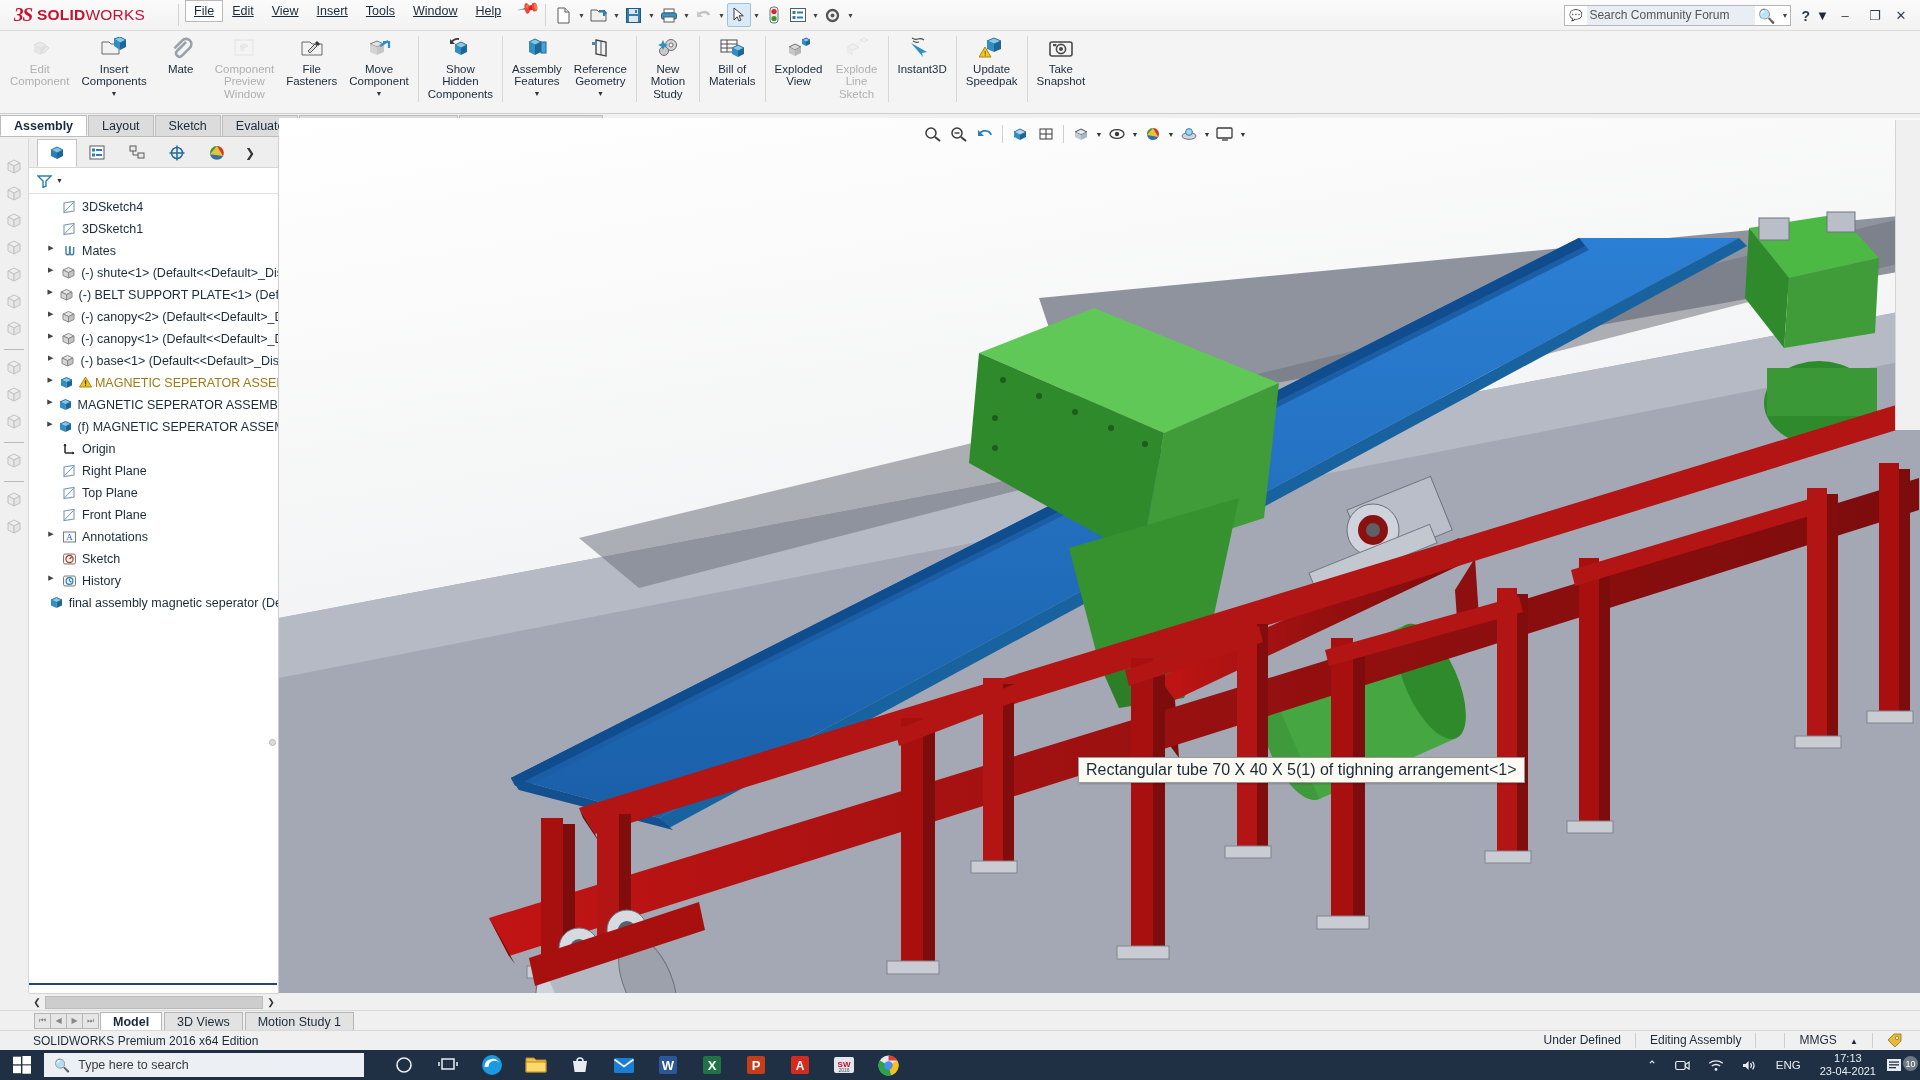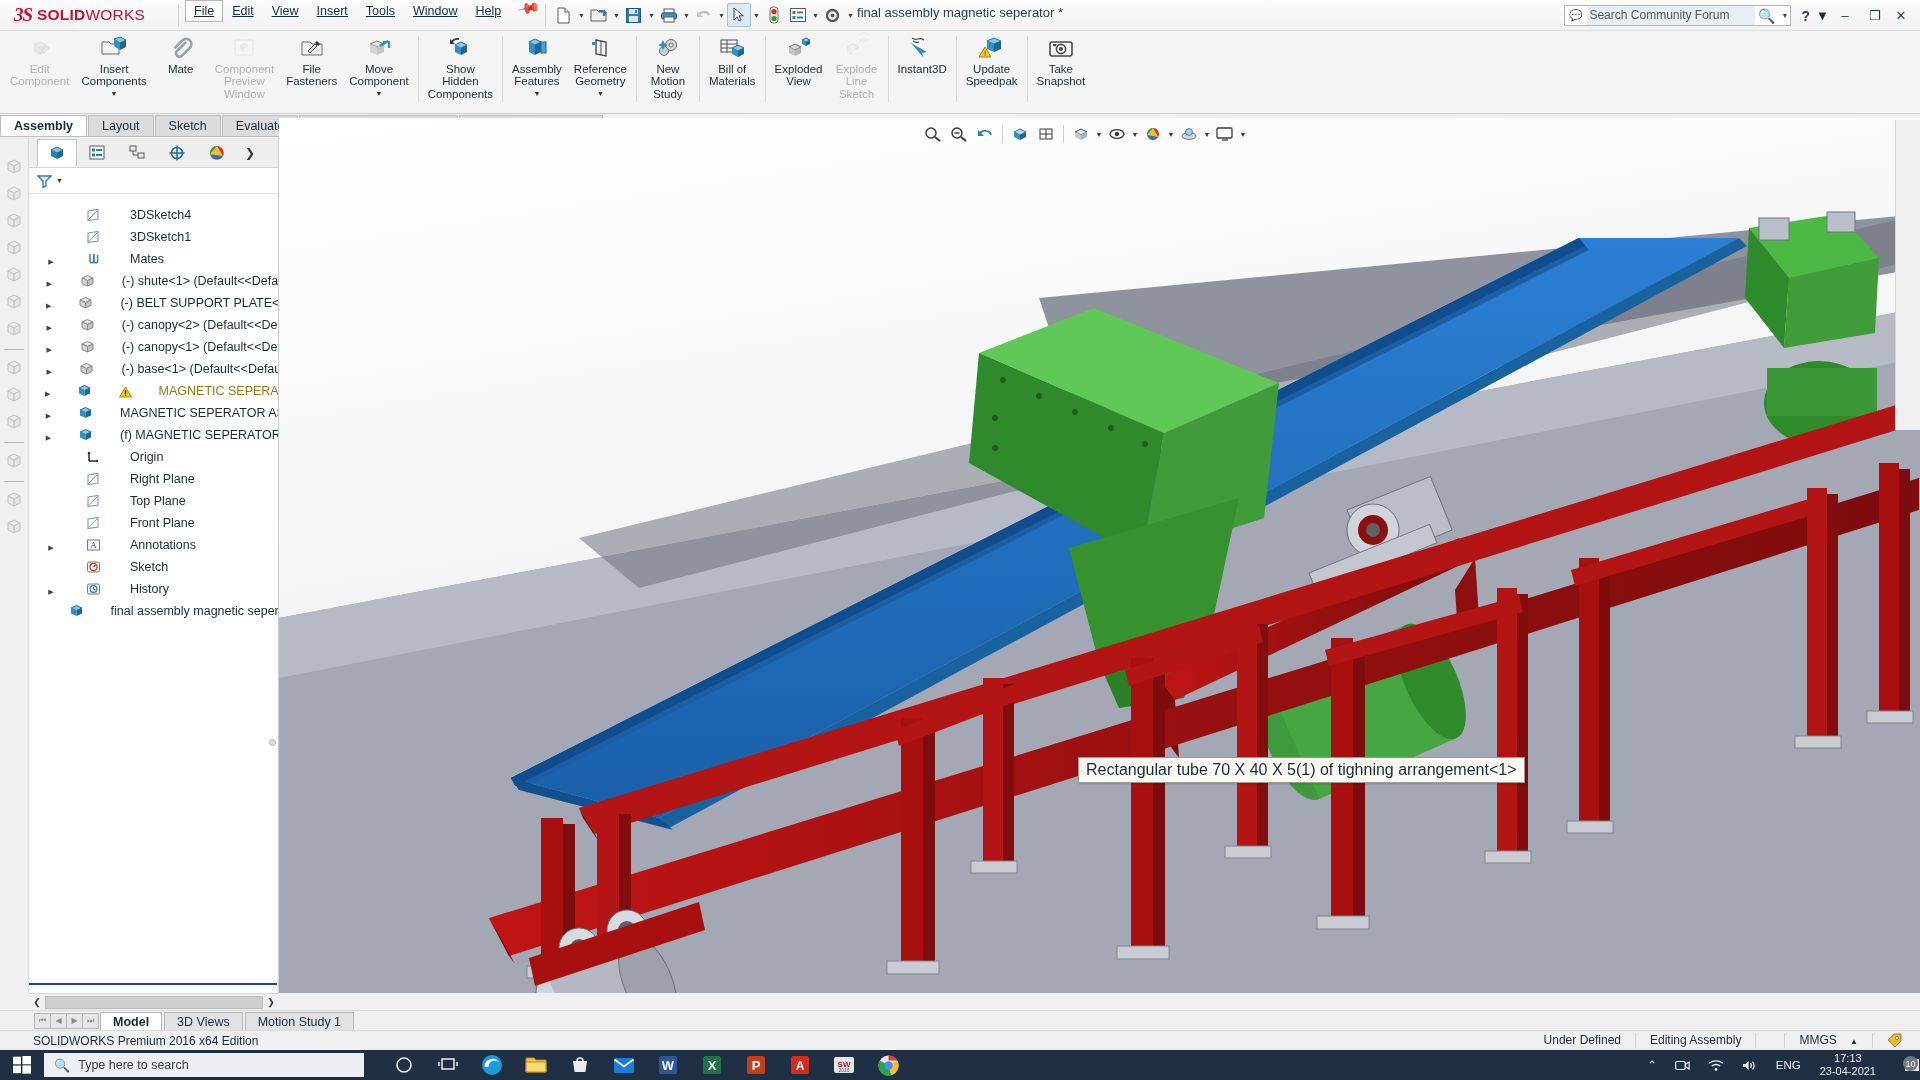--- a/index.html
+++ b/index.html
@@ -113,21 +113,21 @@
     border-bottom:1px solid #d6d6d6;
   }
   .tt { width:40px; height:28px; display:flex; align-items:center; justify-content:center;
         border:1px solid transparent; }
   .tt.active { background:#fff; border:1px solid #c4c4c4; border-bottom-color:#fff; }
   .tt-more { margin-left:8px; font-size:12px; color:#333; }
   .tree-filter {
     height:26px; border-bottom:1px solid #e2e2e2; display:flex; align-items:center; padding-left:8px;
   }
   .tree-body { padding:6px 0 0 4px; overflow:hidden; height:795px; position:relative;}
-  .tnode { display:flex; align-items:flex-end; height:22px; font-size:12.5px; white-space:nowrap;gap:24px; }
+  .tnode { display:flex; align-items:flex-start; height:22px; font-size:12.5px; white-space:nowrap; }
   .tnode .exp { width:16px; text-align:center; font-size:7px; color:#444; }
   .tnode .tic { width:20px; display:flex; align-items:center; justify-content:center; }
   .tnode .tlb { padding-left:3px; overflow:hidden; }
   .tnode.warn .tlb { color:#9b7b16; }
   .indent1 { padding-left:10px; }
   .tree-bottom-line { position:absolute; left:0; bottom:4px; width:248px; height:2px; background:#21427e; }
   .tree-scroll-dot { position:absolute; right:2px; top:545px; width:7px; height:7px; border-radius:50%;
                      background:#dcdcdc; border:1px solid #b5b5b5;}
 
   
@@ -189,21 +189,21 @@
   .tb-search {
     width:320px; height:24px; background:#eceff3; display:flex; align-items:center;
     padding-left:10px; color:#3b3b3b; font-size:12.5px;
   }
   .tb-search .mg { margin-right:8px; font-size:13px; }
   .tasks { display:flex; align-items:center; margin-left:18px; }
   .tki { width:44px; height:30px; display:flex; align-items:center; justify-content:center; }
   .tray { margin-left:auto; display:flex; align-items:center; color:#e9edf2; font-size:11.5px; }
   .tray .ti { padding:0 9px; display:flex; align-items:center; }
   .tray .clock { text-align:center; line-height:13px; padding:0 10px; font-size:11px; }
-  .tray .notif { width:34px; display:flex; align-items:center; justify-content:flex-end; position:relative;}
+  .tray .notif { width:34px; display:flex; align-items:center; justify-content:flex-start; position:relative;}
   .badge10 {
     position:absolute; right:2px; bottom:1px; width:15px; height:15px; border-radius:50%;
     background:#6d7884; color:#fff; font-size:9px; display:flex; align-items:center; justify-content:center;
   }
 </style>
 </head>
 <body>
 
 <div id="app">
 
@@ -290,21 +290,20 @@
       <div class="tb-caret">▼</div>
       <div class="tb-btn">
         <svg width="17" height="17" viewBox="0 0 17 17">
             <circle cx="8.5" cy="8.5" r="5.5" fill="none" stroke="#555" stroke-width="2.3"></circle>
             <circle cx="8.5" cy="8.5" r="2" fill="#555"></circle>
           </svg>
       </div>
       <div class="tb-caret">▼</div>
     </div>
 
-    <div class="title-center">final assembly magnetic seperator *</div>
 
     <div class="tr-zone">
       <div class="searchbox">
         <div class="sb-ic">💬</div>
         <div class="sb-txt">Search Community Forum</div>
         <div class="sb-go">🔍</div>
         <div class="sb-car">▼</div>
       </div>
       <div class="help-q">?</div>
       <div class="sb-car" style="width:14px">▼</div>

